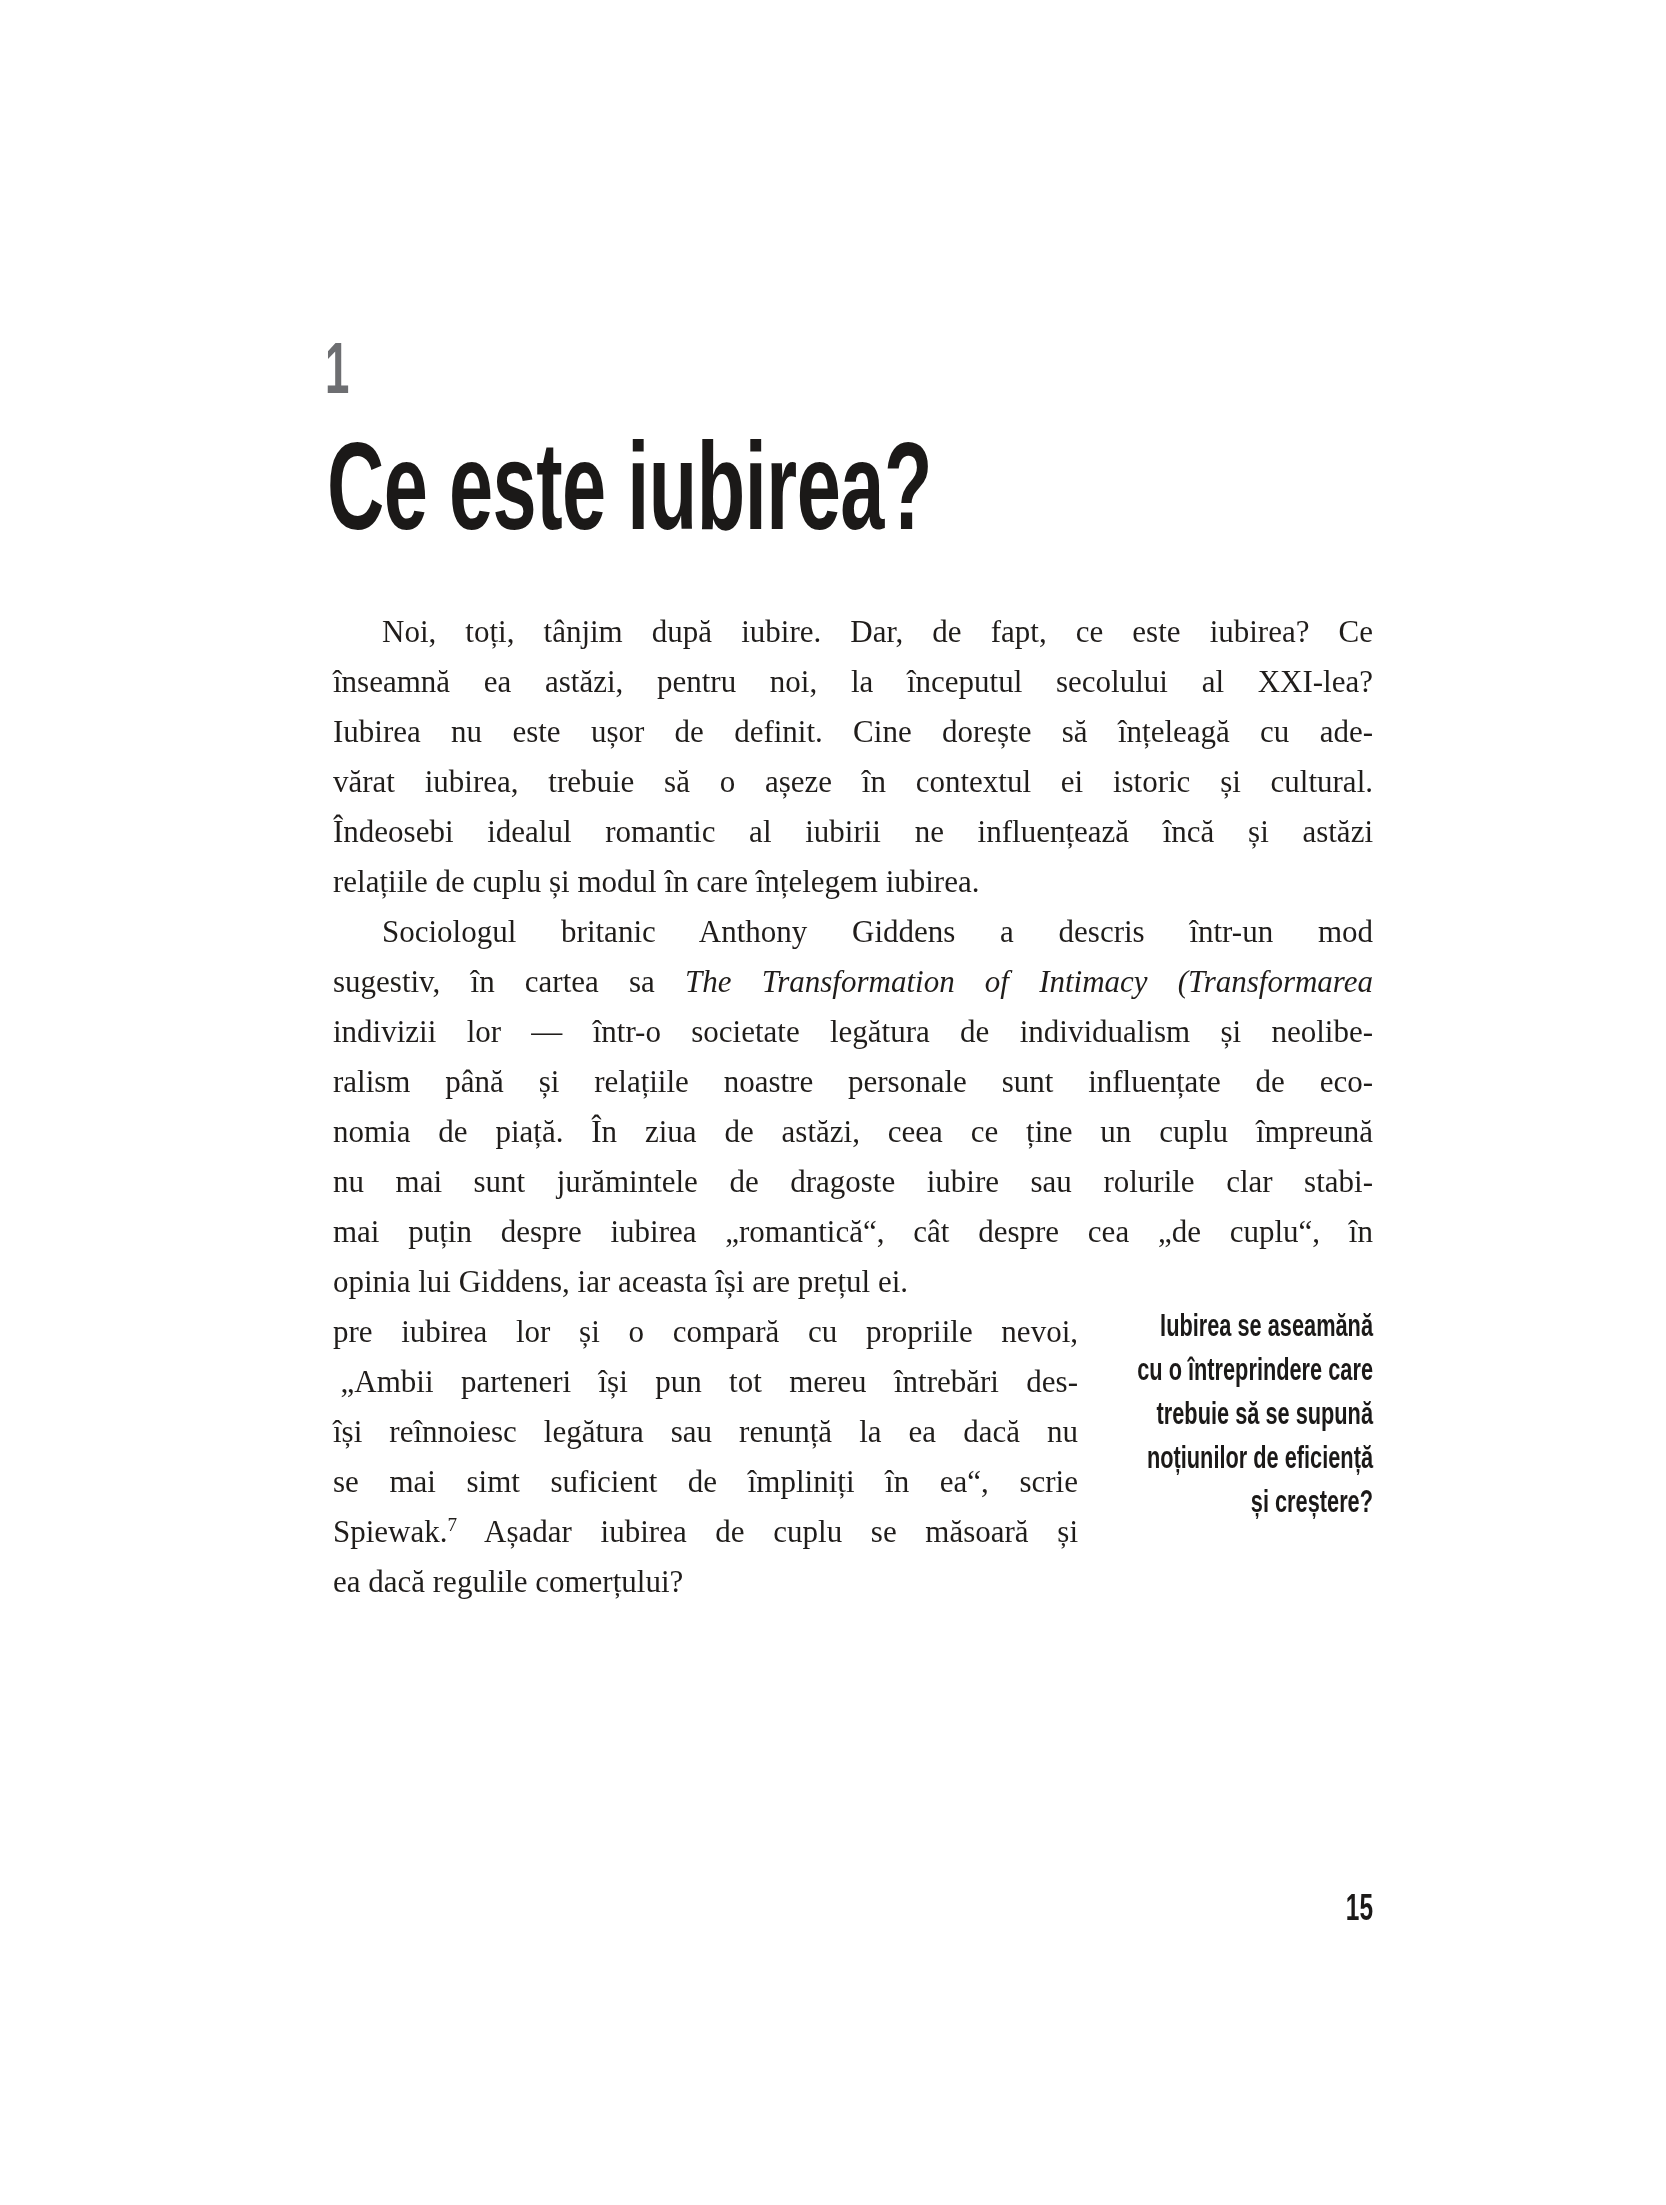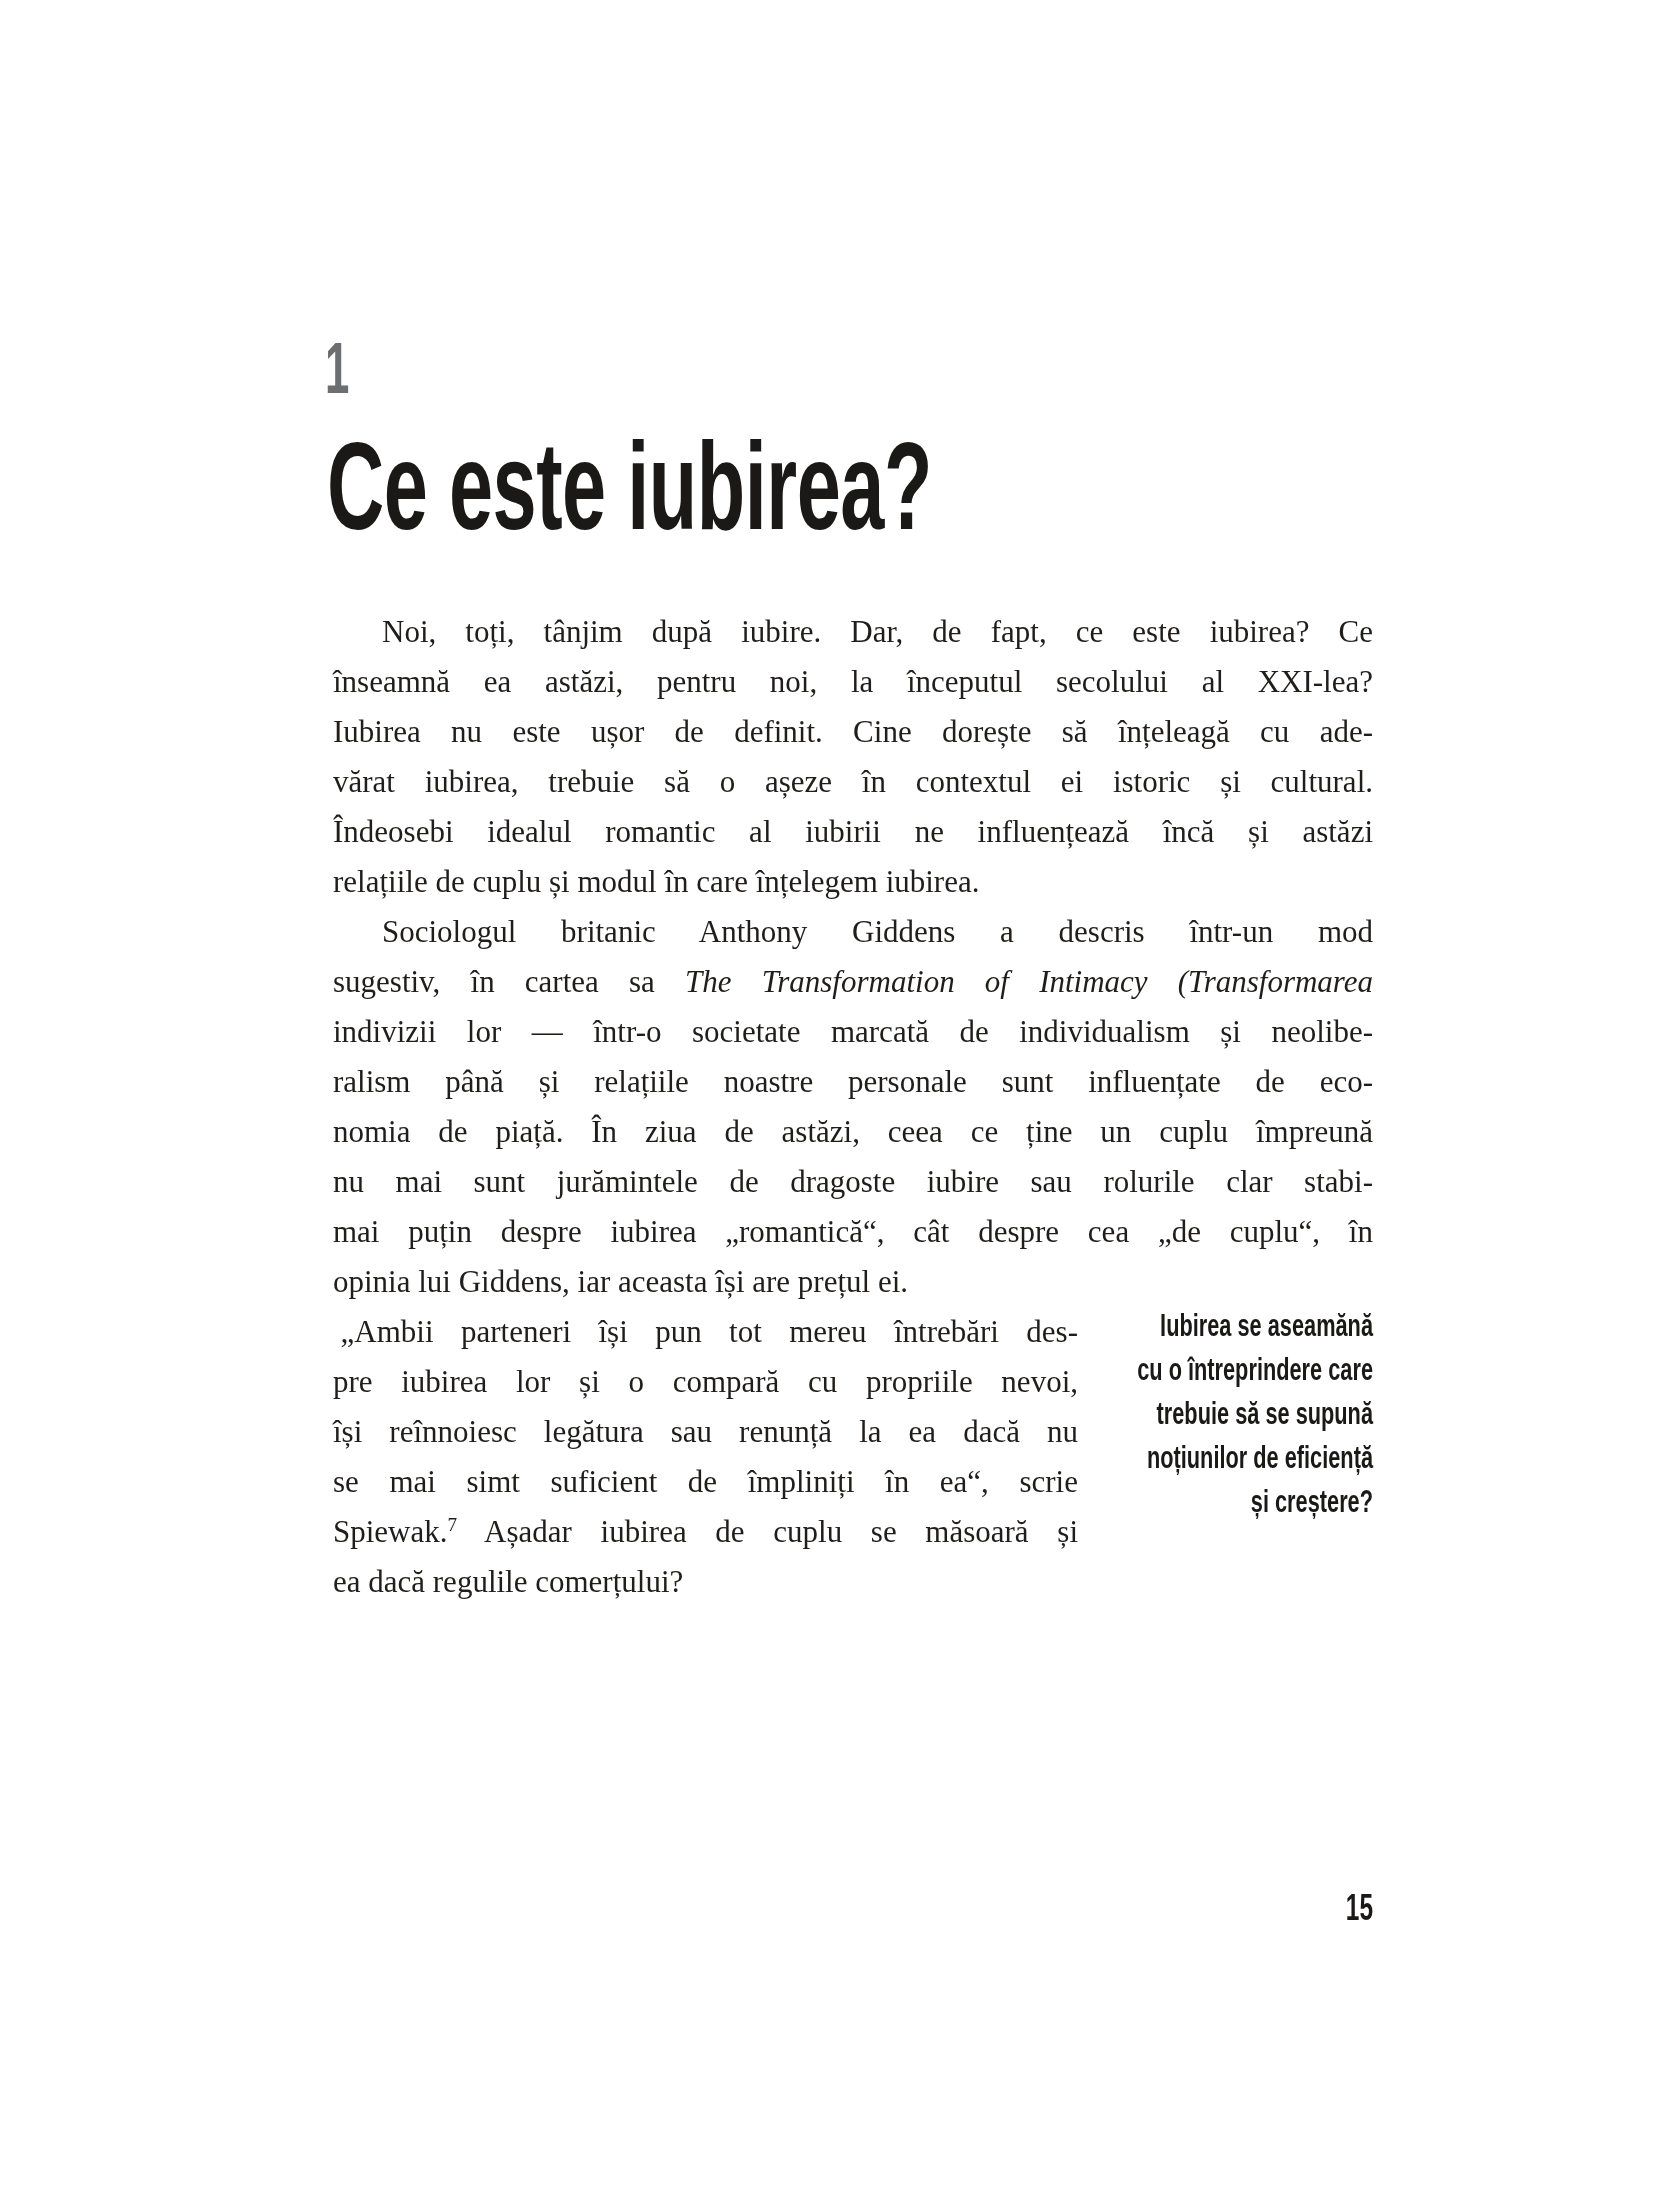--- a/index.html
+++ b/index.html
@@ -83,32 +83,32 @@
       <div class="line">înseamnă ea astăzi, pentru noi, la începutul secolului al XXI-lea?</div>
       <div class="line">Iubirea nu este ușor de definit. Cine dorește să înțeleagă cu ade-</div>
       <div class="line">vărat iubirea, trebuie să o așeze în contextul ei istoric și cultural.</div>
       <div class="line">Îndeosebi idealul romantic al iubirii ne influențează încă și astăzi</div>
       <div class="line last">relațiile de cuplu și modul în care înțelegem iubirea.</div>
     </div>
 
     <div class="para p2">
       <div class="line indent">Sociologul britanic Anthony Giddens a descris într-un mod</div>
       <div class="line">sugestiv, în cartea sa <i>The Transformation of Intimacy (Transformarea</i></div>
-      <div class="line">indivizii lor — într-o societate marcată de individualism și neolibe-</div>
+      <div class="line">indivizii lor — într-o societate legătura de individualism și neolibe-</div>
       <div class="line">ralism până și relațiile noastre personale sunt influențate de eco-</div>
       <div class="line">nomia de piață. În ziua de astăzi, ceea ce ține un cuplu împreună</div>
       <div class="line">nu mai sunt jurămintele de dragoste iubire sau rolurile clar stabi-</div>
       <div class="line">mai puțin despre iubirea „romantică“, cât despre cea „de cuplu“, în</div>
       <div class="line last">opinia lui Giddens, iar aceasta își are prețul ei.</div>
     </div>
 
     <div class="row">
       <div class="para p3">
+        <div class="line">pre iubirea lor și o compară cu propriile nevoi,</div>
         <div class="line indent-sm">„Ambii parteneri își pun tot mereu întrebări des-</div>
-        <div class="line">pre iubirea lor și o compară cu propriile nevoi,</div>
         <div class="line">își reînnoiesc legătura sau renunță la ea dacă nu</div>
         <div class="line">se mai simt suficient de împliniți în ea“, scrie</div>
         <div class="line">Spiewak.<sup>7</sup> Așadar iubirea de cuplu se măsoară și</div>
         <div class="line last">ea dacă regulile comerțului?</div>
       </div>
 
       <aside class="note">
         <div class="note-line">Iubirea se aseamănă</div>
         <div class="note-line">cu o întreprindere care</div>
         <div class="note-line">trebuie să se supună</div>

